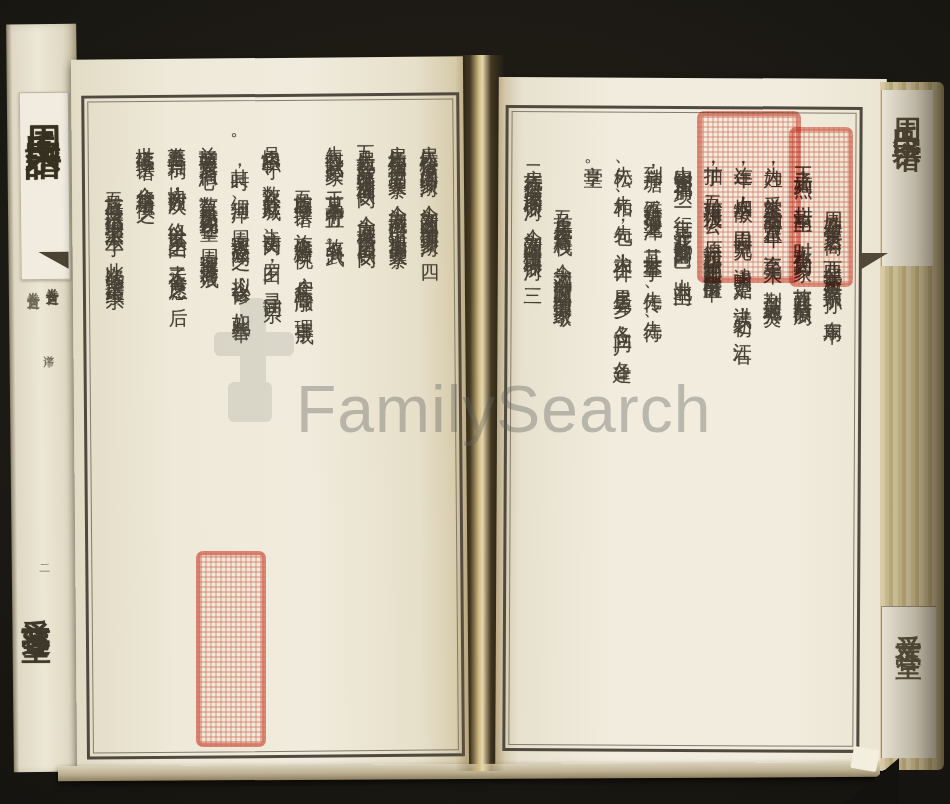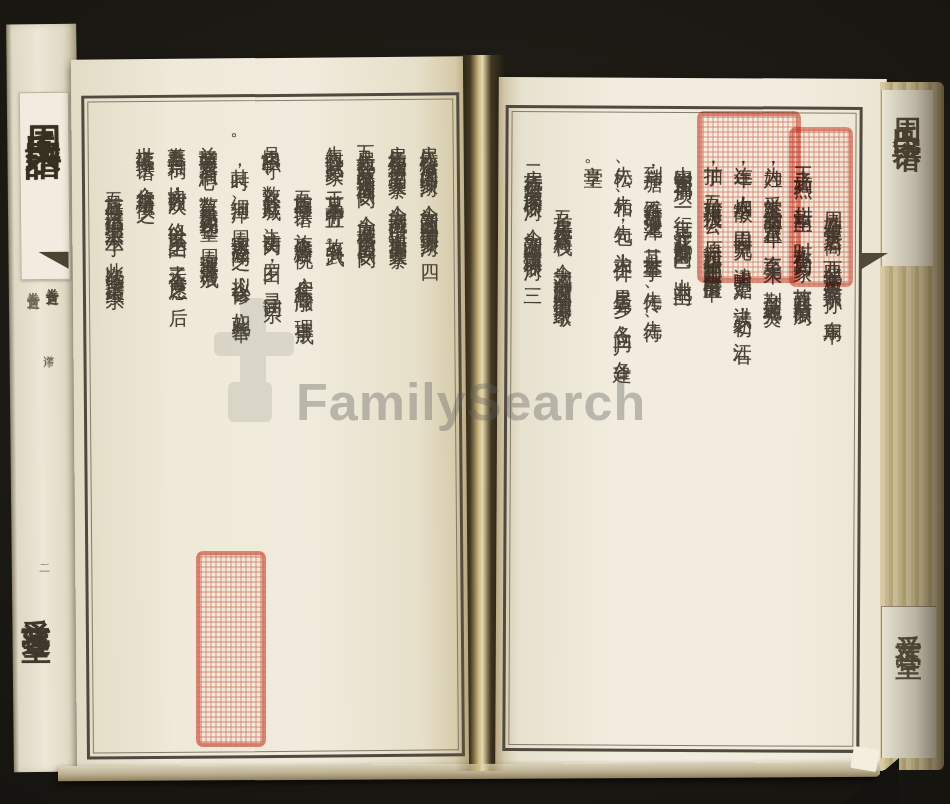--- a/index.html
+++ b/index.html
@@ -87,21 +87,21 @@
   .bottom-edge { position:absolute; left:58px; top:764px; width:822px; height:15px; z-index:1;
            background: linear-gradient(180deg,#d9d1ba 0%,#bdb092 55%,#8e8060 100%);
            box-shadow:0 3px 6px rgba(0,0,0,.6); transform: rotate(-0.3deg); }
   .corner-curl { position:absolute; left:852px; top:748px; width:26px; height:22px; z-index:3;
            background:#f3eedd; transform:rotate(10deg); border-radius:2px; }
   .corner-notch { position:absolute; left:845px; top:758px; width:54px; height:46px; z-index:4;
            background:#14120e; clip-path: polygon(0 100%, 100% 0, 100% 100%); }
 
   
   .watermark { position:absolute; left:296px; top:376px; z-index:10; pointer-events:none;
-           font-family:"Liberation Sans", sans-serif; font-size:52px; font-weight:700;
+           font-family:"Liberation Sans", sans-serif; font-size:66px; font-weight:400;
            letter-spacing:1px; line-height:1; color:rgba(98,98,94,.38); }
   .wm-logo { position:absolute; left:214px; top:298px; width:80px; height:140px; z-index:10;
            opacity:.16; pointer-events:none; }
   .wm-bar-v { position:absolute; left:26px; top:0; width:26px; height:120px; background:#6e6e6a; border-radius:6px; }
   .wm-bar-h { position:absolute; left:0; top:34px; width:80px; height:24px; background:#6e6e6a; border-radius:6px; }
   .wm-bar-s { position:absolute; left:14px; top:84px; width:44px; height:40px; background:#6e6e6a; border-radius:6px; }
 </style>
 </head>
 <body>
 

